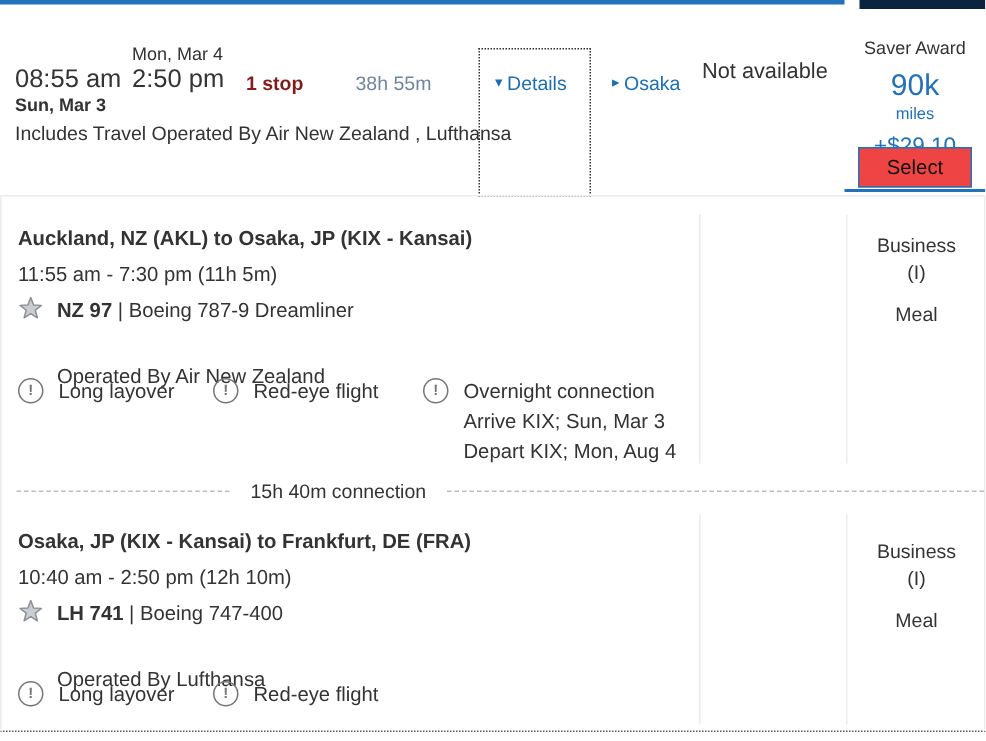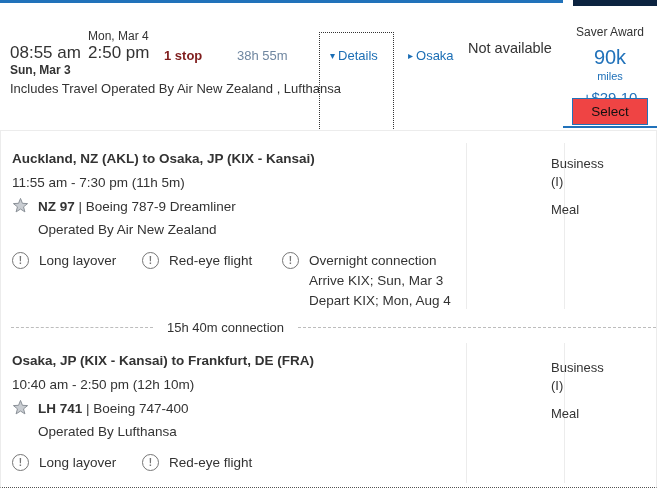--- a/index.html
+++ b/index.html
@@ -36,40 +36,40 @@
     border:1px solid #2172ba;font-family:"Liberation Sans",sans-serif;font-size:13.5px;color:#111;cursor:pointer;}
 
   
   .panel{position:absolute;left:0;top:130px;width:655px;height:356px;
     border:1px solid #ececec;border-bottom:1px dotted #555;box-sizing:content-box;}
   .route{position:absolute;left:11px;font-size:13.5px;font-weight:700;}
   .times{position:absolute;left:11px;font-size:13.5px;}
   .star{position:absolute;left:11px;width:17px;height:17px;}
   .flightline{position:absolute;left:37px;font-size:13.5px;}
   .flightline b{font-weight:700;}
-  .opby{position:absolute;left:37px;font-size:13.5px;}
+  .opby{position:absolute;left:37px;font-size:13.5px;margin-top:21px;}
   #seg1-route{top:20px;}   #seg1-times{top:44px;}  #seg1-star{top:66px;}
   #seg1-flight{top:68px;}  #seg1-op{top:91px;}
   #seg2-route{top:222px;}  #seg2-times{top:246px;} #seg2-star{top:268px;}
   #seg2-flight{top:270px;} #seg2-op{top:293px;}
 
   .warn{position:absolute;display:flex;align-items:flex-start;font-size:13.5px;}
   .wicon{width:15px;height:15px;border:1.5px solid #767676;border-radius:50%;flex:none;
     display:flex;align-items:center;justify-content:center;font-size:10px;font-weight:700;color:#767676;margin-right:10px;margin-top:1px;}
   .wtext{line-height:20px;}
   #w1a{left:11px;top:120px;}  #w2a{left:141px;top:120px;}  #w3a{left:281px;top:120px;}
   #w1b{left:11px;top:322px;}  #w2b{left:141px;top:322px;}
 
   .vdiv{position:absolute;width:1px;background:#ececec;}
   #d1a{left:465px;top:12px;height:166px;}
   #d2a{left:563px;top:12px;height:166px;}
   #d1b{left:465px;top:212px;height:140px;}
   #d2b{left:563px;top:212px;height:140px;}
 
-  .cabin{position:absolute;left:550px;width:94px;text-align:left;font-size:13px;line-height:18px;}
+  .cabin{position:absolute;left:563px;width:94px;text-align:center;font-size:13px;line-height:18px;}
   .cabin .meal{margin-top:10px;}
   #cabin1{top:24px;}
   #cabin2{top:228px;}
 
   .connection{position:absolute;left:10px;right:0;top:188px;height:16px;display:flex;align-items:center;font-size:13px;}
   .connection .dashl{width:142px;border-top:1px dashed #bdbdbd;}
   .connection .dashr{flex:1;border-top:1px dashed #bdbdbd;}
   .connection .clabel{margin:0 14px;white-space:nowrap;}
 </style>
 </head>

